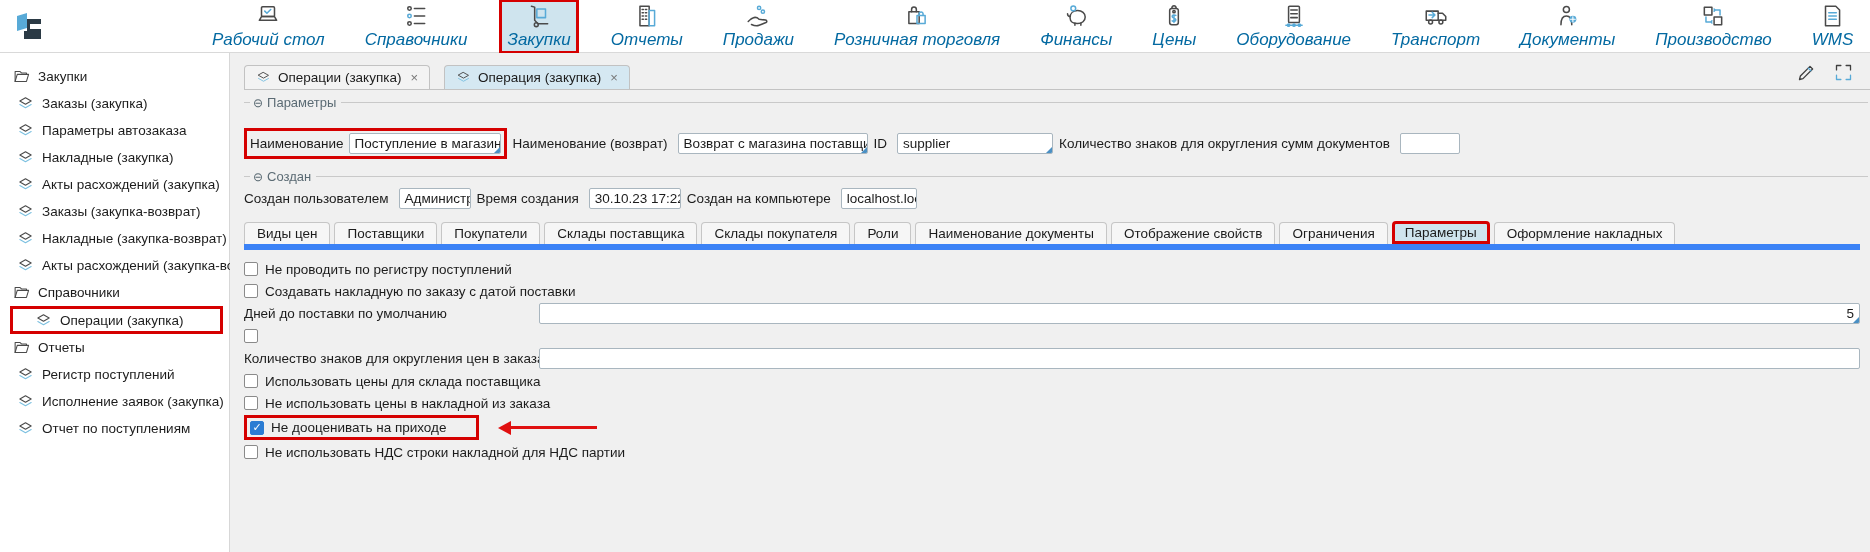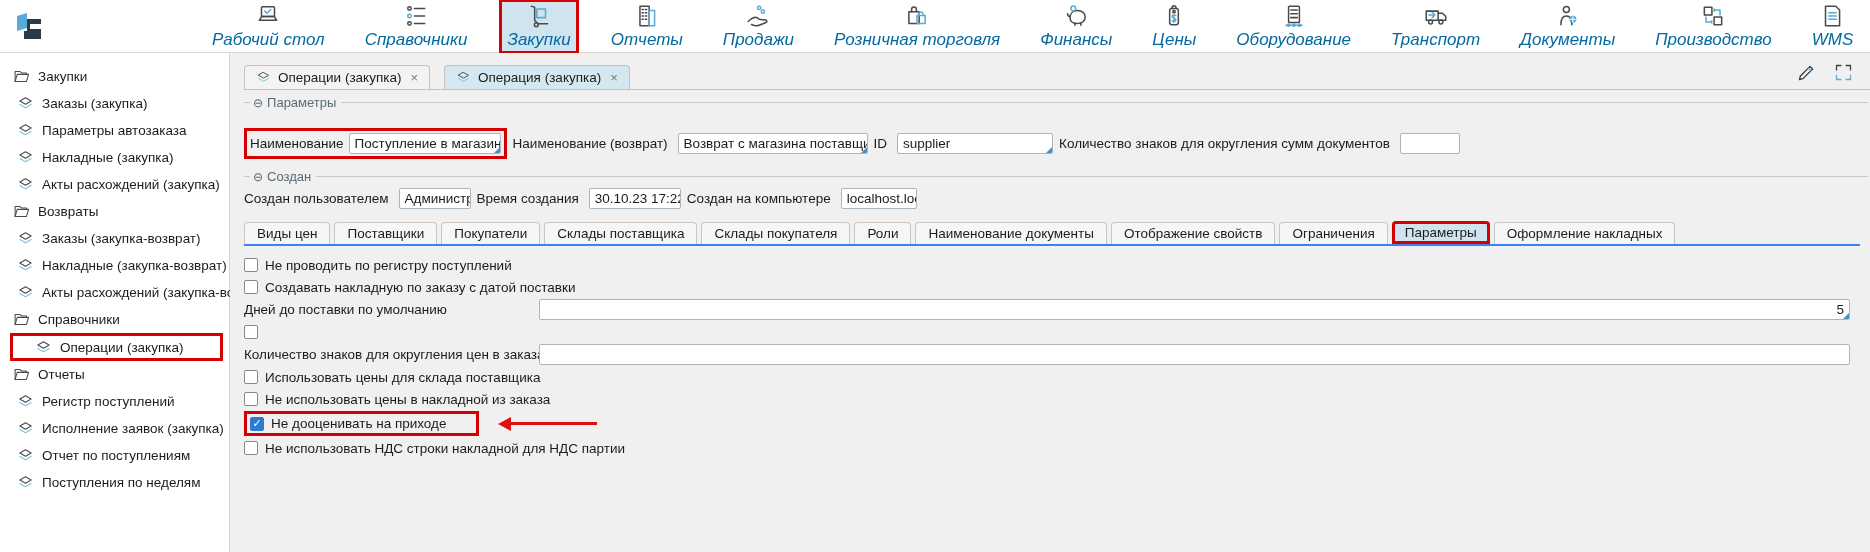--- a/index.html
+++ b/index.html
@@ -44,26 +44,26 @@
   
   .fields-row { display:flex; align-items:center; gap:6px; margin-top:18px; white-space:nowrap; }
   .field { display:flex; align-items:center; gap:10px; }
   .field-hl { border:3px solid #d50000; padding:2px 3px; display:flex; align-items:center; gap:5px; }
   .inp { height:21px; border:1px solid #a9b6bf; border-radius:2px; background:#fff; padding:0 5px; display:flex; align-items:center; overflow:hidden; white-space:nowrap; position:relative; cursor:text; }
   .inp.mark::after { content:""; position:absolute; right:0; bottom:0; width:0; height:0; border-left:6px solid transparent; border-bottom:6px solid #4a90c4; }
   .w-name { width:152px; } .w-return { width:190px; } .w-id { width:156px; } .w-digits { width:60px; }
   .w-user { width:72px; } .w-time { width:92px; } .w-host { width:76px; }
 
   
-  .inner-tabs { display:flex; align-items:flex-end; gap:4px; margin-top:12px; border-bottom:2px solid #3b82f6; margin-right:10px; }
+  .inner-tabs { display:flex; align-items:flex-end; gap:4px; margin-top:12px; border-bottom:6px solid #3b82f6; margin-right:10px; }
   .itab { padding:3px 12px; background:#f6f6f6; border:1px solid #c6c6c6; border-bottom:none; border-radius:4px 4px 0 0; white-space:nowrap; cursor:pointer; }
   .itab.active { background:#cfe4ee; border:3px solid #d50000; padding:1px 10px; }
 
   
-  .opts { margin-top:9px; display:flex; flex-direction:column; gap:2px; margin-right:20px; }
+  .opts { margin-top:9px; display:flex; flex-direction:column; gap:2px; margin-right:10px; }
   .opt-row { display:flex; align-items:center; gap:7px; min-height:20px; white-space:nowrap; }
   .cb { width:14px; height:14px; border:1px solid #8a8a8a; border-radius:2px; background:#fff; flex:0 0 auto; cursor:pointer; }
   .cb.checked { background:#2b7cd3; border-color:#2b7cd3; display:flex; align-items:center; justify-content:center; color:#fff; font-size:11px; line-height:1; }
   .opt-label-col { width:288px; flex:0 0 auto; }
   .inp.grow { flex:1; }
   .inp.right { justify-content:flex-end; }
   .opt-hl { display:flex; align-items:center; gap:7px; border:3px solid #d50000; padding:2px 30px 2px 3px; }
   .red-arrow { display:flex; align-items:center; margin-left:12px; }
   .arrow-head { width:0; height:0; border-top:7px solid transparent; border-bottom:7px solid transparent; border-right:13px solid #e01010; }
   .arrow-shaft { width:86px; height:3px; background:#e01010; }
@@ -286,67 +286,60 @@
         </svg>
       <span>Накладные (закупка)</span>
     </div>
     <div class="tree-row leaf">
       <svg class="ic-s" viewBox="0 0 24 24">
           <path d="M4 13.5l8 4.5 8-4.5" stroke="#7cc0e0"></path>
           <path d="M12 4l8 4.5-8 4.5-8-4.5z"></path>
         </svg>
       <span>Акты расхождений (закупка)</span>
     </div>
+    <div class="tree-row leaf">
+      <svg class="ic-s" viewBox="0 0 24 24">
+          <path d="M4 13.5l8 4.5 8-4.5" stroke="#7cc0e0"></path>
+          <path d="M12 4l8 4.5-8 4.5-8-4.5z"></path>
+        </svg>
+      <span>Заказы (закупка-возврат)</span>
+    </div>
+    <div class="tree-row leaf">
+      <svg class="ic-s" viewBox="0 0 24 24">
+          <path d="M4 13.5l8 4.5 8-4.5" stroke="#7cc0e0"></path>
+          <path d="M12 4l8 4.5-8 4.5-8-4.5z"></path>
+        </svg>
+      <span>Накладные (закупка-возврат)</span>
+    </div>
+    <div class="tree-row leaf">
+      <svg class="ic-s" viewBox="0 0 24 24">
+          <path d="M4 13.5l8 4.5 8-4.5" stroke="#7cc0e0"></path>
+          <path d="M12 4l8 4.5-8 4.5-8-4.5z"></path>
+        </svg>
+      <span>Акты расхождений (закупка-возврат)</span>
+    </div>
     <div class="tree-row">
       <svg class="ic-s" viewBox="0 0 24 24">
           <path d="M3 19l3-10h16l-3 10z"></path>
           <path d="M3 19V5h7l2 2h7v2"></path>
         </svg>
-      <span>Возвраты</span>
-    </div>
-    <div class="tree-row leaf">
-      <svg class="ic-s" viewBox="0 0 24 24">
-          <path d="M4 13.5l8 4.5 8-4.5" stroke="#7cc0e0"></path>
-          <path d="M12 4l8 4.5-8 4.5-8-4.5z"></path>
-        </svg>
-      <span>Заказы (закупка-возврат)</span>
-    </div>
-    <div class="tree-row leaf">
-      <svg class="ic-s" viewBox="0 0 24 24">
-          <path d="M4 13.5l8 4.5 8-4.5" stroke="#7cc0e0"></path>
-          <path d="M12 4l8 4.5-8 4.5-8-4.5z"></path>
-        </svg>
-      <span>Накладные (закупка-возврат)</span>
-    </div>
-    <div class="tree-row leaf">
-      <svg class="ic-s" viewBox="0 0 24 24">
-          <path d="M4 13.5l8 4.5 8-4.5" stroke="#7cc0e0"></path>
-          <path d="M12 4l8 4.5-8 4.5-8-4.5z"></path>
-        </svg>
-      <span>Акты расхождений (закупка-возврат)</span>
+      <span>Справочники</span>
+    </div>
+    <div class="tree-row leaf hl">
+      <svg class="ic-s" viewBox="0 0 24 24">
+          <path d="M4 13.5l8 4.5 8-4.5" stroke="#7cc0e0"></path>
+          <path d="M12 4l8 4.5-8 4.5-8-4.5z"></path>
+        </svg>
+      <span>Операции (закупка)</span>
     </div>
     <div class="tree-row">
       <svg class="ic-s" viewBox="0 0 24 24">
           <path d="M3 19l3-10h16l-3 10z"></path>
           <path d="M3 19V5h7l2 2h7v2"></path>
         </svg>
-      <span>Справочники</span>
-    </div>
-    <div class="tree-row leaf hl">
-      <svg class="ic-s" viewBox="0 0 24 24">
-          <path d="M4 13.5l8 4.5 8-4.5" stroke="#7cc0e0"></path>
-          <path d="M12 4l8 4.5-8 4.5-8-4.5z"></path>
-        </svg>
-      <span>Операции (закупка)</span>
-    </div>
-    <div class="tree-row">
-      <svg class="ic-s" viewBox="0 0 24 24">
-          <path d="M3 19l3-10h16l-3 10z"></path>
-          <path d="M3 19V5h7l2 2h7v2"></path>
-        </svg>
       <span>Отчеты</span>
     </div>
     <div class="tree-row leaf">
       <svg class="ic-s" viewBox="0 0 24 24">
           <path d="M4 13.5l8 4.5 8-4.5" stroke="#7cc0e0"></path>
           <path d="M12 4l8 4.5-8 4.5-8-4.5z"></path>
         </svg>
       <span>Регистр поступлений</span>
     </div>
     <div class="tree-row leaf">
@@ -355,27 +348,20 @@
           <path d="M12 4l8 4.5-8 4.5-8-4.5z"></path>
         </svg>
       <span>Исполнение заявок (закупка)</span>
     </div>
     <div class="tree-row leaf">
       <svg class="ic-s" viewBox="0 0 24 24">
           <path d="M4 13.5l8 4.5 8-4.5" stroke="#7cc0e0"></path>
           <path d="M12 4l8 4.5-8 4.5-8-4.5z"></path>
         </svg>
       <span>Отчет по поступлениям</span>
-    </div>
-    <div class="tree-row leaf">
-      <svg class="ic-s" viewBox="0 0 24 24">
-          <path d="M4 13.5l8 4.5 8-4.5" stroke="#7cc0e0"></path>
-          <path d="M12 4l8 4.5-8 4.5-8-4.5z"></path>
-        </svg>
-      <span>Поступления по неделям</span>
     </div>
   </div>
 
   <div class="main">
 
     <div class="doc-tabbar">
       <div class="doc-tab">
         <svg class="ic-s" viewBox="0 0 24 24" style="width:15px;height:15px">
             <path d="M4 13.5l8 4.5 8-4.5" stroke="#7cc0e0"></path>
             <path d="M12 4l8 4.5-8 4.5-8-4.5z"></path>

